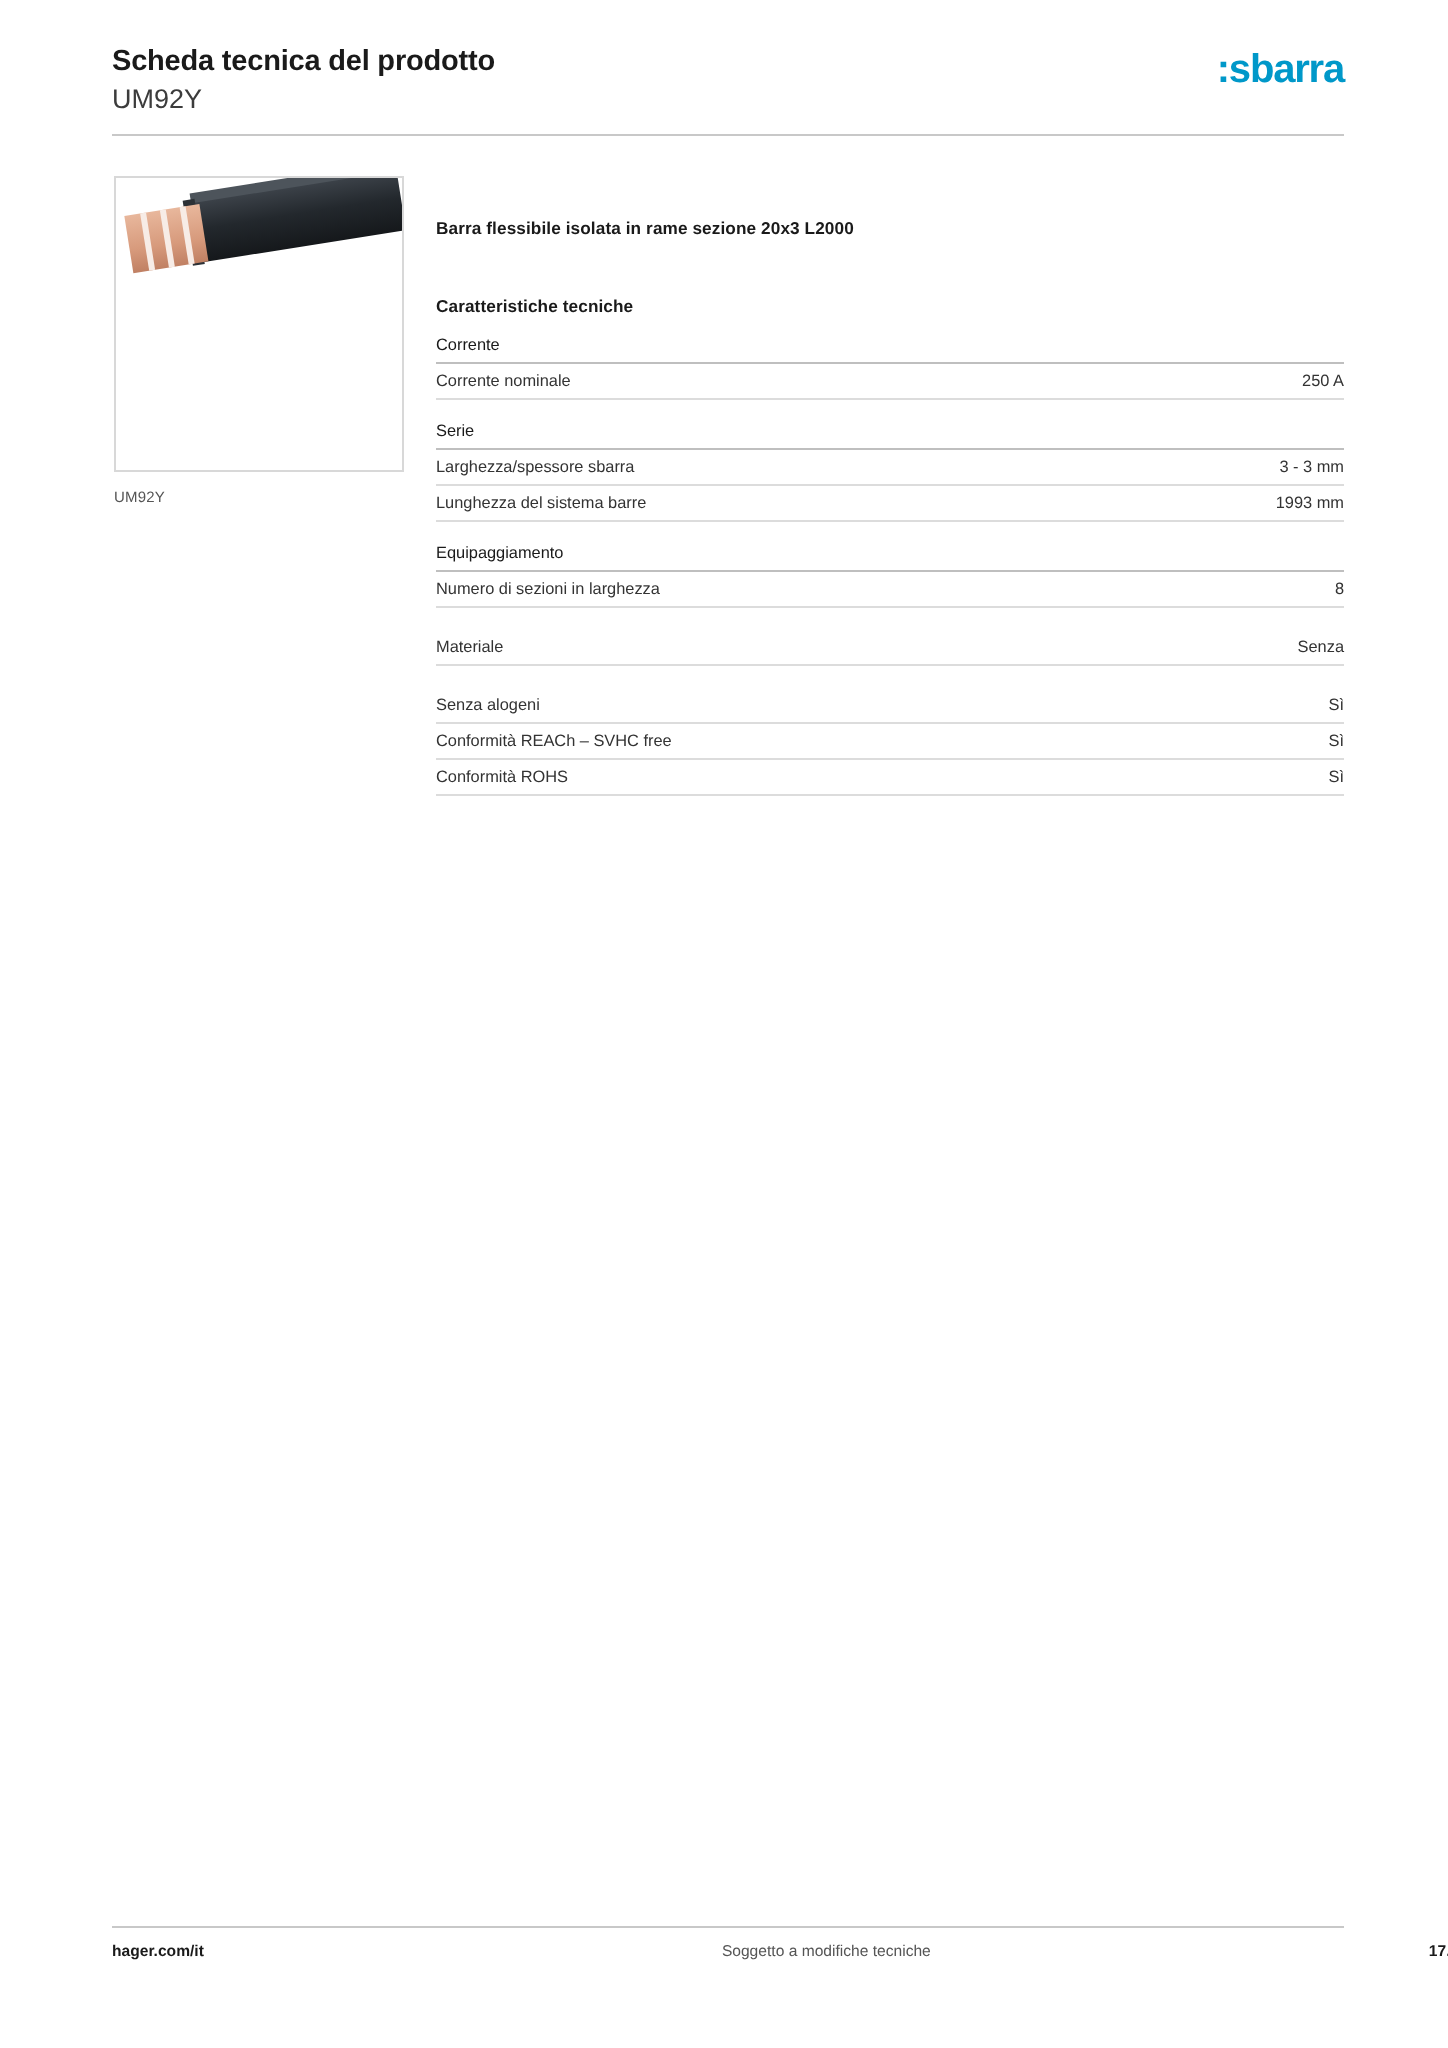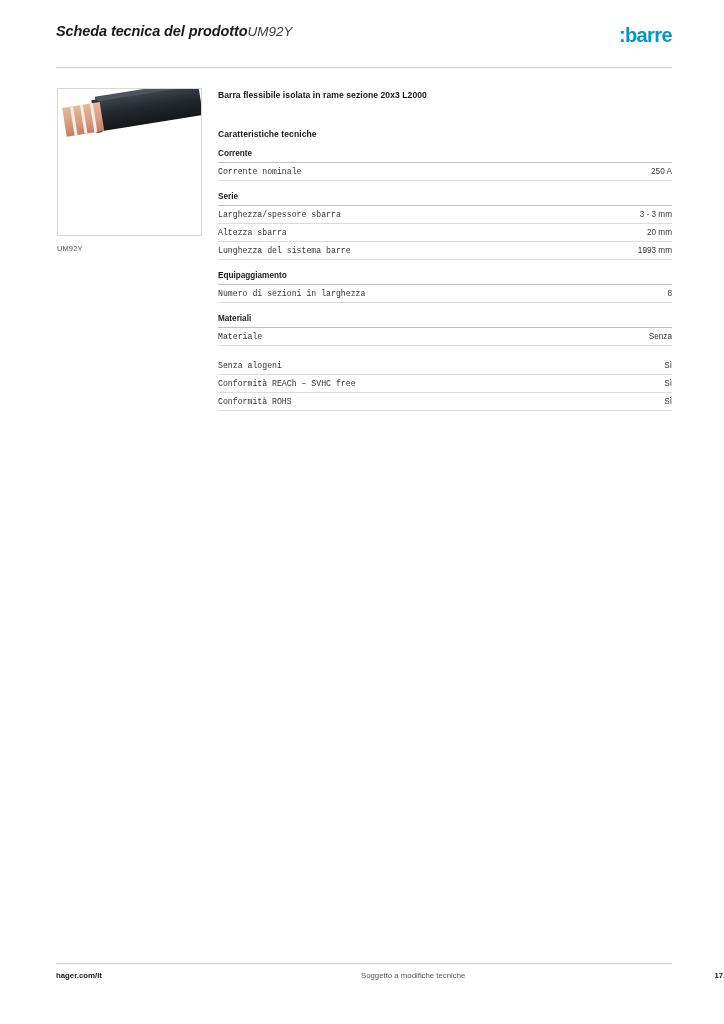--- a/index.html
+++ b/index.html
@@ -27,22 +27,21 @@
     position: absolute;
     left: 56px;
     top: 22px;
     width: 616px;
     display: flex;
     justify-content: space-between;
     align-items: flex-start;
   }
   .header-titles {
     display: flex;
-    flex-direction: row;
-    font-style: italic;
+    flex-direction: column;
   }
   .doc-title {
     font-size: 14.5px;
     font-weight: bold;
     letter-spacing: -0.1px;
     line-height: 18px;
     color: #1a1a1a;
   }
   .doc-subtitle {
     font-size: 13.5px;
@@ -138,60 +137,59 @@
     top: 244px;
     font-size: 7.5px;
     color: #555555;
     letter-spacing: 0.1px;
   }
 
   
   .spec-col {
     position: absolute;
     left: 218px;
-    top: 90px;
+    top: 109px;
     width: 454px;
   }
   .product-desc {
     font-size: 8.6px;
     font-weight: bold;
     color: #1a1a1a;
     letter-spacing: 0.05px;
     margin-bottom: 29px;
   }
   .section-heading {
     font-size: 8.6px;
     font-weight: bold;
     color: #1a1a1a;
     letter-spacing: 0.05px;
     margin-bottom: 10px;
   }
   .group-title {
     font-size: 8.2px;
-    font-weight: bold;
+    font-weight: normal;
     color: #1a1a1a;
     padding-bottom: 4px;
     border-bottom: 1px solid #bfbfbf;
   }
   .group {
     margin-bottom: 11px;
   }
   .spec-row {
     display: flex;
     justify-content: space-between;
     align-items: baseline;
     font-size: 8.2px;
     color: #333333;
     padding: 3.5px 0 3.5px 0;
     border-bottom: 1px solid #dcdcdc;
     line-height: 10px;
   }
   .spec-label {
     text-align: right;
-    font-family: Liberation Mono, monospace;
   }
   .spec-value {
     text-align: left;
     white-space: nowrap;
     padding-left: 10px;
   }
 
   
   .footer-rule {
     position: absolute;
@@ -228,21 +226,21 @@
 </head>
 <body>
 
 <div class="page">
 
   <div class="header">
     <div class="header-titles">
       <div class="doc-title">Scheda tecnica del prodotto</div>
       <div class="doc-subtitle">UM92Y</div>
     </div>
-    <div class="logo">:barre</div>
+    <div class="logo">:sbarra</div>
   </div>
   <div class="header-rule"></div>
 
   <div class="product-image-box">
     <div class="busbar">
       <div class="busbar-top"></div>
       <div class="busbar-body"></div>
       <div class="busbar-endcap"></div>
       <div class="busbar-copper">
         <div class="slot"></div>
@@ -265,39 +263,34 @@
       </div>
     </div>
 
     <div class="group">
       <div class="group-title">Serie</div>
       <div class="spec-row">
         <span class="spec-label">Larghezza/spessore sbarra</span>
         <span class="spec-value">3 - 3 mm</span>
       </div>
       <div class="spec-row">
-        <span class="spec-label">Altezza sbarra</span>
-        <span class="spec-value">20 mm</span>
-      </div>
-      <div class="spec-row">
         <span class="spec-label">Lunghezza del sistema barre</span>
         <span class="spec-value">1993 mm</span>
       </div>
     </div>
 
     <div class="group">
       <div class="group-title">Equipaggiamento</div>
       <div class="spec-row">
         <span class="spec-label">Numero di sezioni in larghezza</span>
         <span class="spec-value">8</span>
       </div>
     </div>
 
     <div class="group">
-      <div class="group-title">Materiali</div>
       <div class="spec-row">
         <span class="spec-label">Materiale</span>
         <span class="spec-value">Senza</span>
       </div>
     </div>
 
     <div class="group">
       <div class="spec-row">
         <span class="spec-label">Senza alogeni</span>
         <span class="spec-value">Sì</span>

